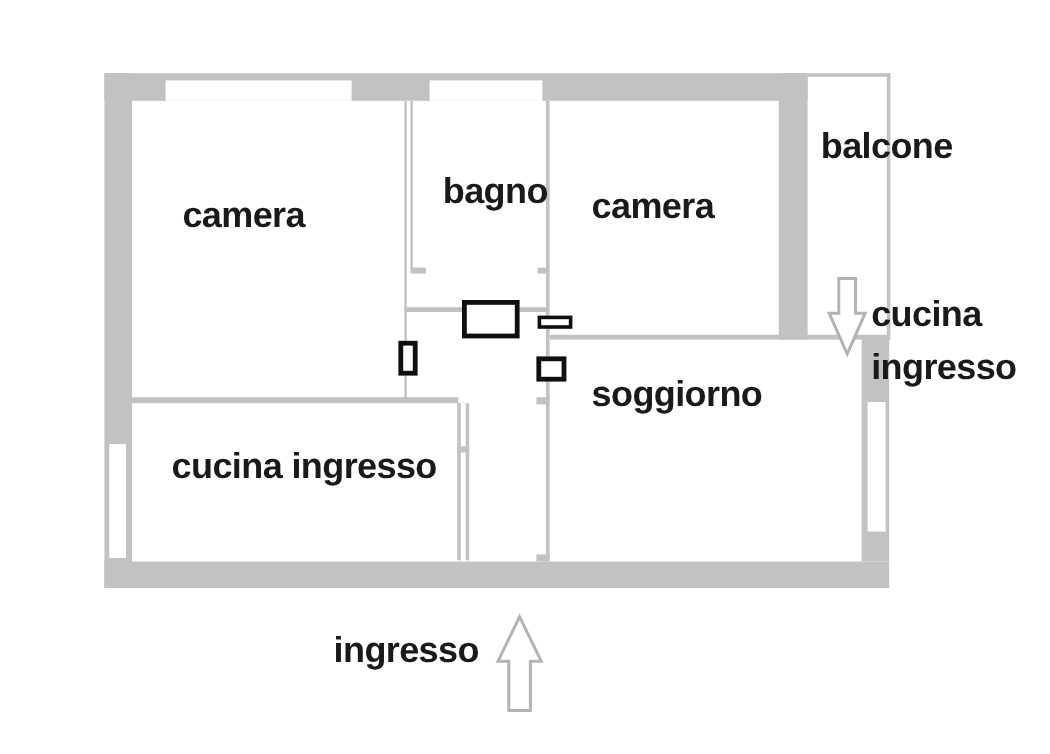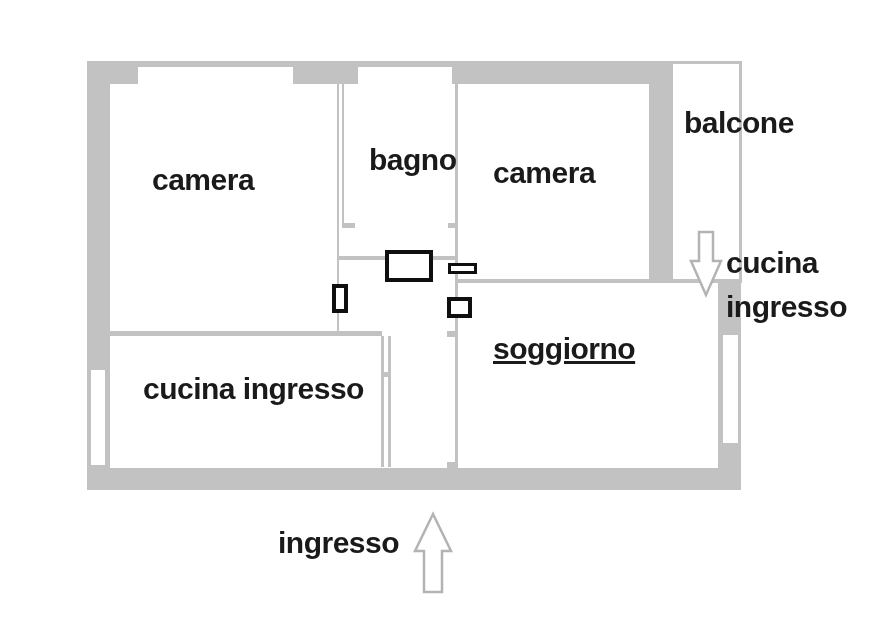--- a/index.html
+++ b/index.html
@@ -57,19 +57,19 @@
     <polygon points="26,7 44,44 35,44 35,85 17,85 17,44 8,44" fill="#ffffff" stroke="#b3b3b3" stroke-width="2.5"></polygon>
   </svg>
   <svg class="arrow" style="left:684px;top:225px;" width="44" height="76" viewBox="0 0 44 76">
     <polygon points="22,70 7,36 15,36 15,7 29,7 29,36 37,36" fill="#ffffff" stroke="#b3b3b3" stroke-width="2.5"></polygon>
   </svg>
 
   <div class="lbl" style="left:152px;top:165px;">camera</div>
   <div class="lbl" style="left:369px;top:128px;margin-top:17px;">bagno</div>
   <div class="lbl" style="left:493px;top:158px;">camera</div>
   <div class="lbl" style="left:684px;top:108px;">balcone</div>
-  <div class="lbl" style="left:493px;top:334px;text-decoration:underline;">soggiorno</div>
+  <div class="lbl" style="left:493px;top:314px;">soggiorno</div>
   <div class="lbl" style="left:143px;top:374px;">cucina ingresso</div>
   <div class="lbl" style="left:726px;top:248px;">cucina</div>
   <div class="lbl" style="left:726px;top:292px;">ingresso</div>
   <div class="lbl" style="left:278px;top:528px;">ingresso</div>
 
 </div>
 
 </body></html>

